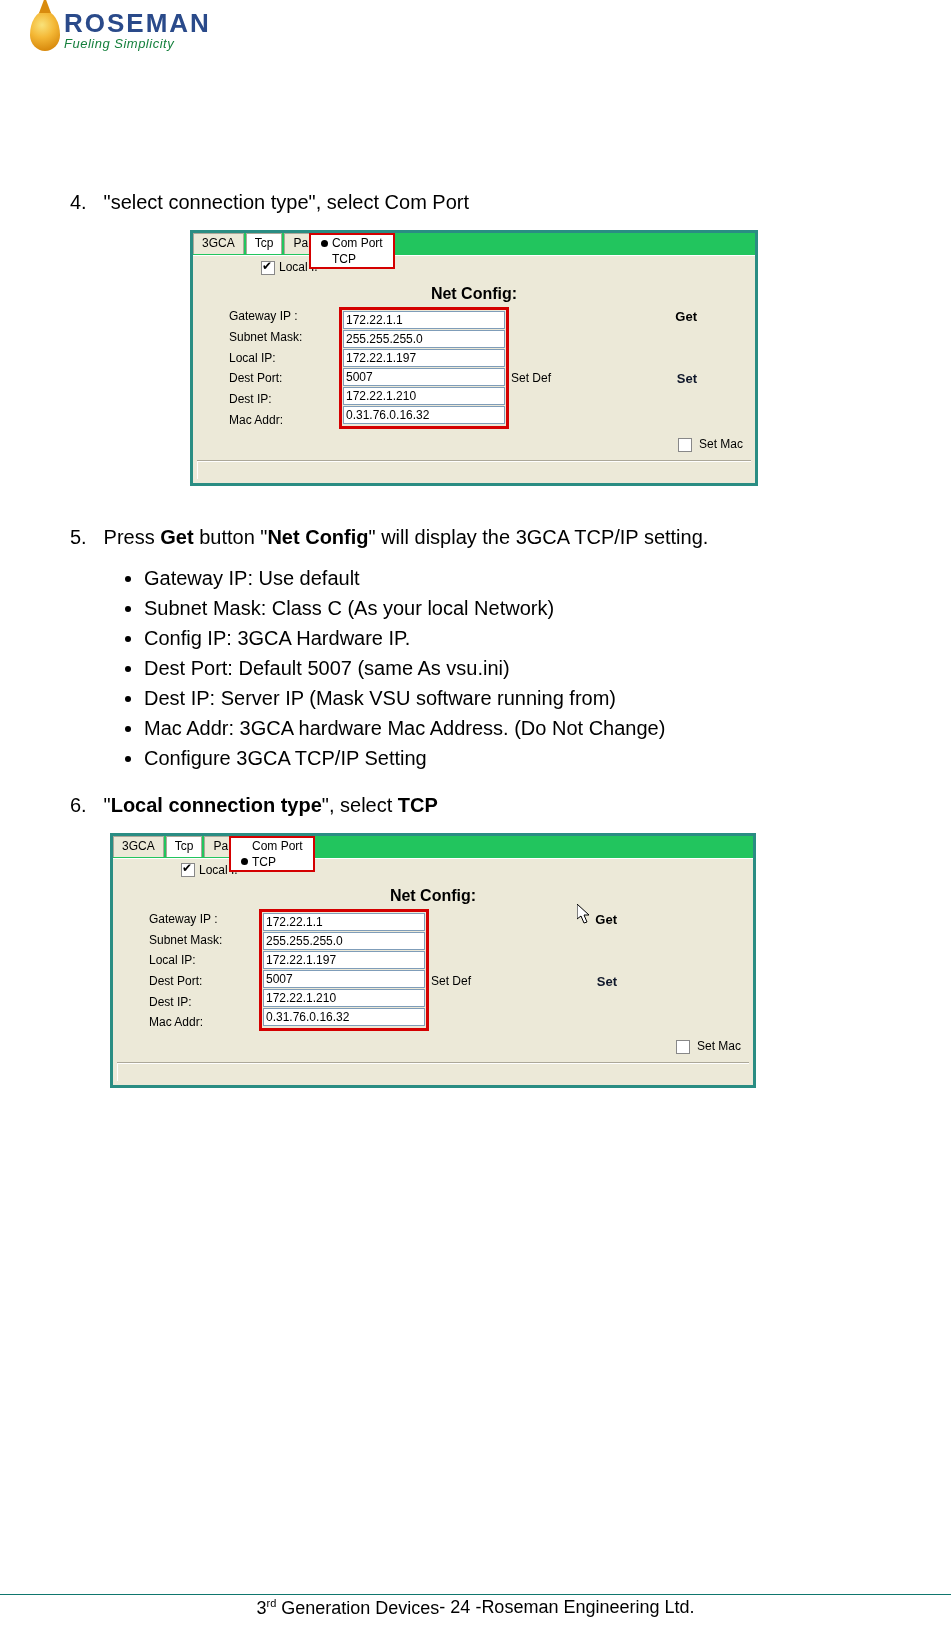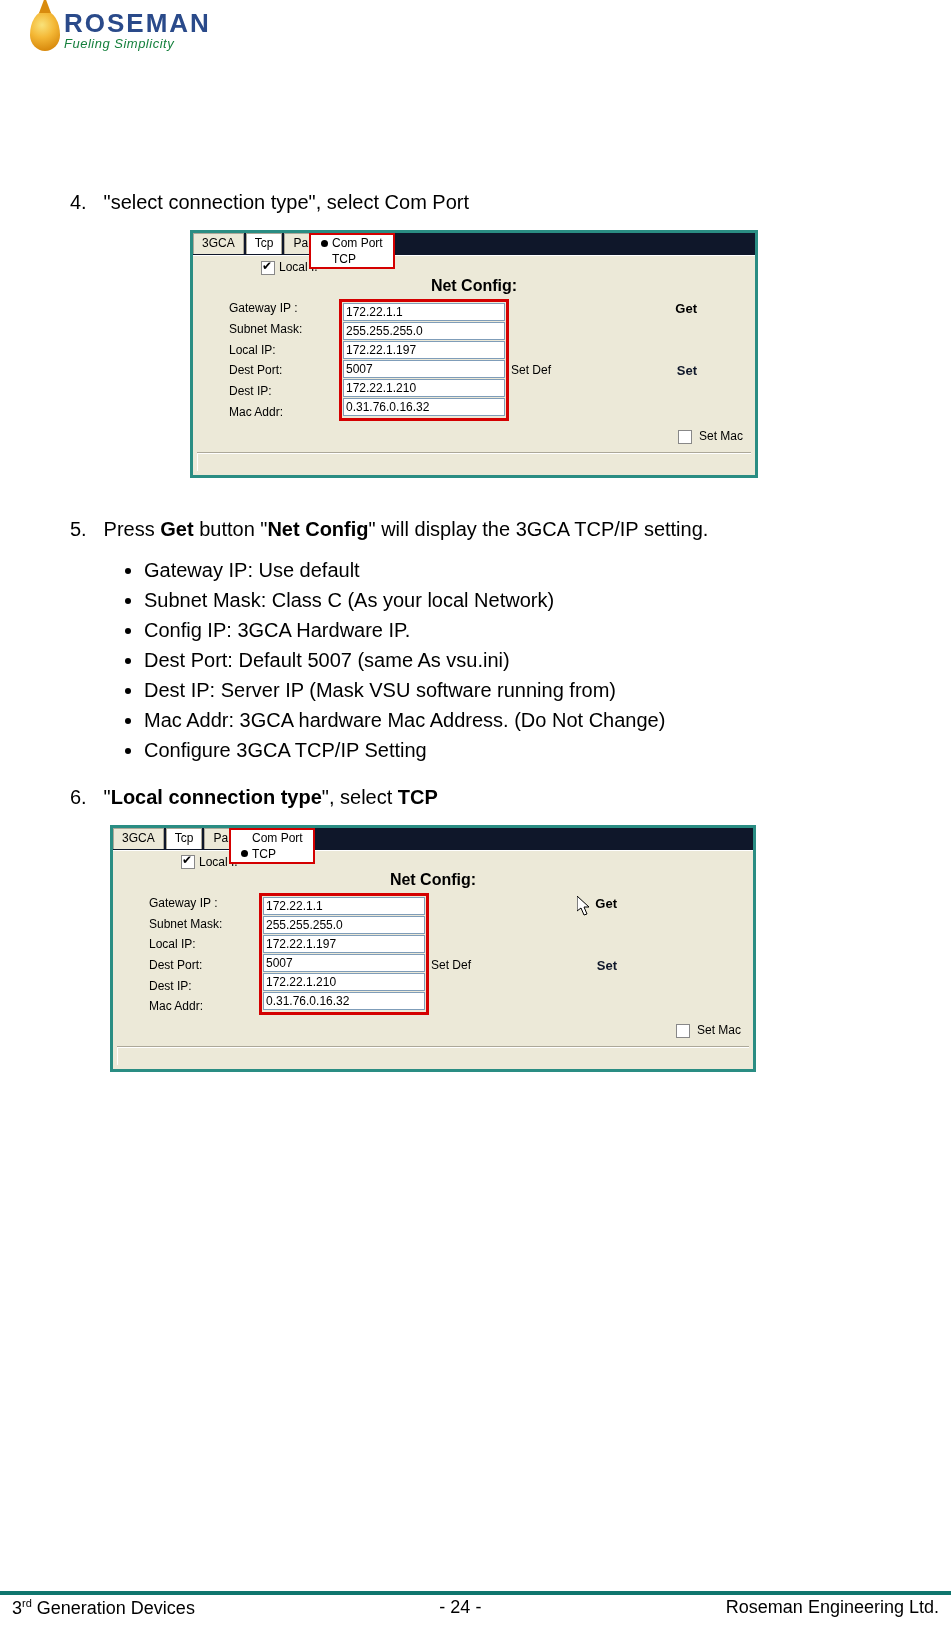--- a/index.html
+++ b/index.html
@@ -88,21 +88,21 @@
     color: #000;
     position: relative;
   }
   .ui-panel.second-panel {
     margin-left: 40px;
     width: 640px;
   }
   .tabbar {
     display: flex;
     height: 22px;
-    background: #0f172a;
+    background: #22c55e;
     border-bottom: 1px solid #fff;
     position: relative;
   }
   .tab {
     padding: 2px 8px;
     border: 1px solid #aca899;
     border-bottom: none;
     background: #ece9d8;
     margin-right: 2px;
     font-size: 12px;
@@ -149,21 +149,21 @@
     content: "✔";
     position: absolute;
     top: -3px;
     left: 0px;
     font-size: 12px;
   }
   .heading {
     text-align: center;
     font-weight: bold;
     font-size: 16px;
-    margin-top: 2px;
+    margin-top: 10px;
   }
   .grid {
     display: grid;
     grid-template-columns: 108px 170px 90px 110px;
     column-gap: 2px;
     row-gap: 2px;
     padding: 4px 4px 4px 36px;
     font-size: 12px;
     align-items: center;
   }
@@ -211,23 +211,23 @@
     width: 0; height: 0;
   }
   .cursor svg { width:16px; height:20px; }
 
   .footer {
     position: absolute;
     bottom: 22px;
     left: 0;
     right: 0;
     padding: 0 12px;
-    border-top: 4px solid #0f766e;
-    display: flex;
-    justify-content: space-between;
+    border-top: 1px solid #0f766e;
+    display: flex;
+    justify-content: center;
     font-size: 18px;
     padding-top: 2px;
   }
   sup { font-size: 11px; }
 </style>
 </head>
 <body>
 
 <div class="page">
 

